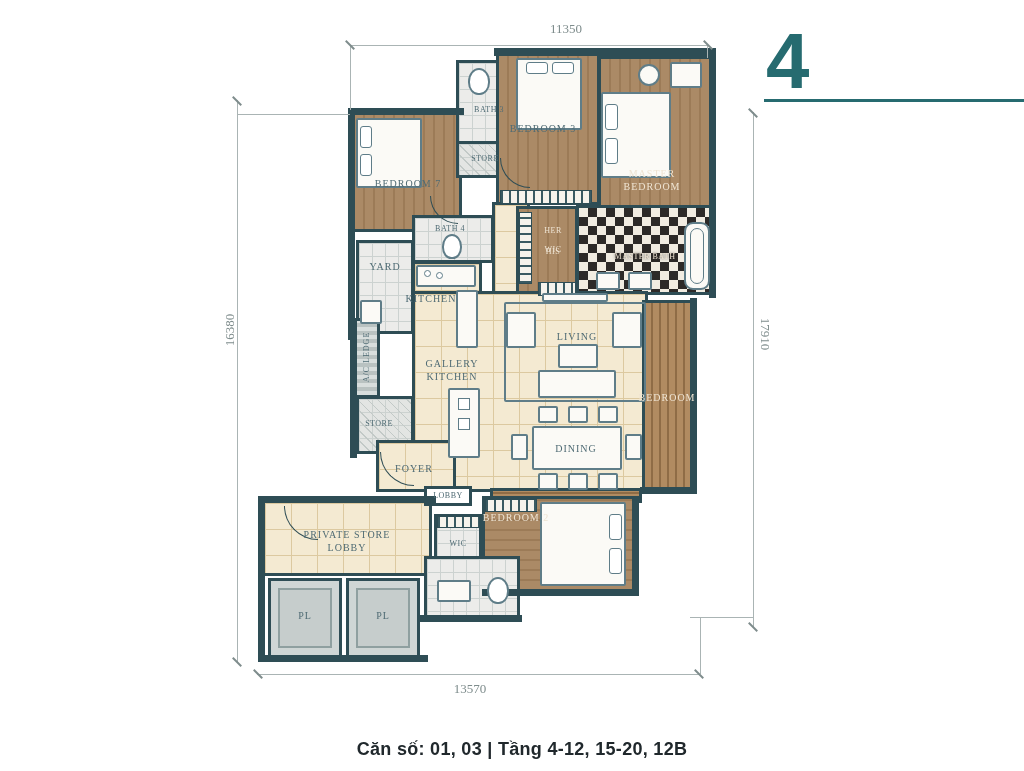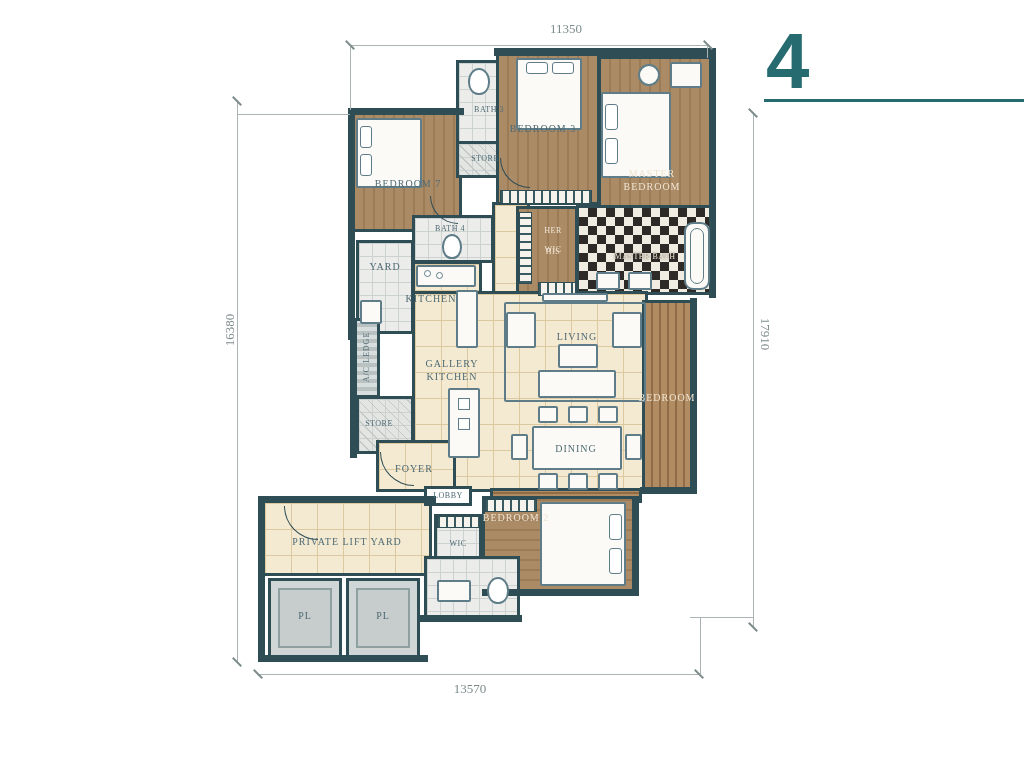--- a/index.html
+++ b/index.html
@@ -215,21 +215,21 @@
   <span class="rlbl" style="left:385px;top:266px">YARD</span>
   <span class="rlbl" style="left:431px;top:298px">KITCHEN</span>
   <span class="rlbl wrap" style="left:452px;top:370px;width:92px">GALLERY KITCHEN</span>
   <span class="rlbl" style="left:577px;top:336px">LIVING</span>
   <span class="rlbl light" style="left:667px;top:397px">BEDROOM</span>
   <span class="rlbl small" style="left:379px;top:424px">STORE</span>
   <span class="rlbl" style="left:414px;top:468px">FOYER</span>
   <span class="rlbl" style="left:576px;top:448px">DINING</span>
   <span class="rlbl small" style="left:448px;top:496px">LOBBY</span>
   <span class="rlbl vert" style="left:367px;top:357px">A/C LEDGE</span>
-  <span class="rlbl wrap" style="left:347px;top:541px;width:110px">PRIVATE LIFT YARD</span>
+  <span class="rlbl wrap" style="left:347px;top:541px;width:110px">PRIVATE STORE LOBBY</span>
   <span class="rlbl" style="left:305px;top:615px">PL</span>
   <span class="rlbl" style="left:383px;top:615px">PL</span>
   <span class="rlbl small" style="left:458px;top:544px">WIC</span>
   <span class="rlbl light" style="left:516px;top:517px">BEDROOM 2</span>
 
   <div class="dimline" style="left:350px;top:45px;width:358px;height:1px"></div>
   <div class="dimline" style="left:237px;top:100px;width:1px;height:563px"></div>
   <div class="dimline" style="left:753px;top:112px;width:1px;height:516px"></div>
   <div class="dimline" style="left:257px;top:674px;width:443px;height:1px"></div>
 
@@ -251,14 +251,15 @@
   <span class="dim" style="left:566px;top:29px">11350</span>
   <span class="dim rotL" style="left:230px;top:330px">16380</span>
   <span class="dim rotR" style="left:765px;top:334px">17910</span>
   <span class="dim" style="left:470px;top:689px">13570</span>
 
   <div class="badge">
     <span class="num">4</span>
   </div>
   <div class="badge-rule"></div>
 
+  <div class="footer f2">Căn số: 01, 03 | Tầng 4-12, 15-20, 12B</div>
 
 </div>
 
 </body></html>

